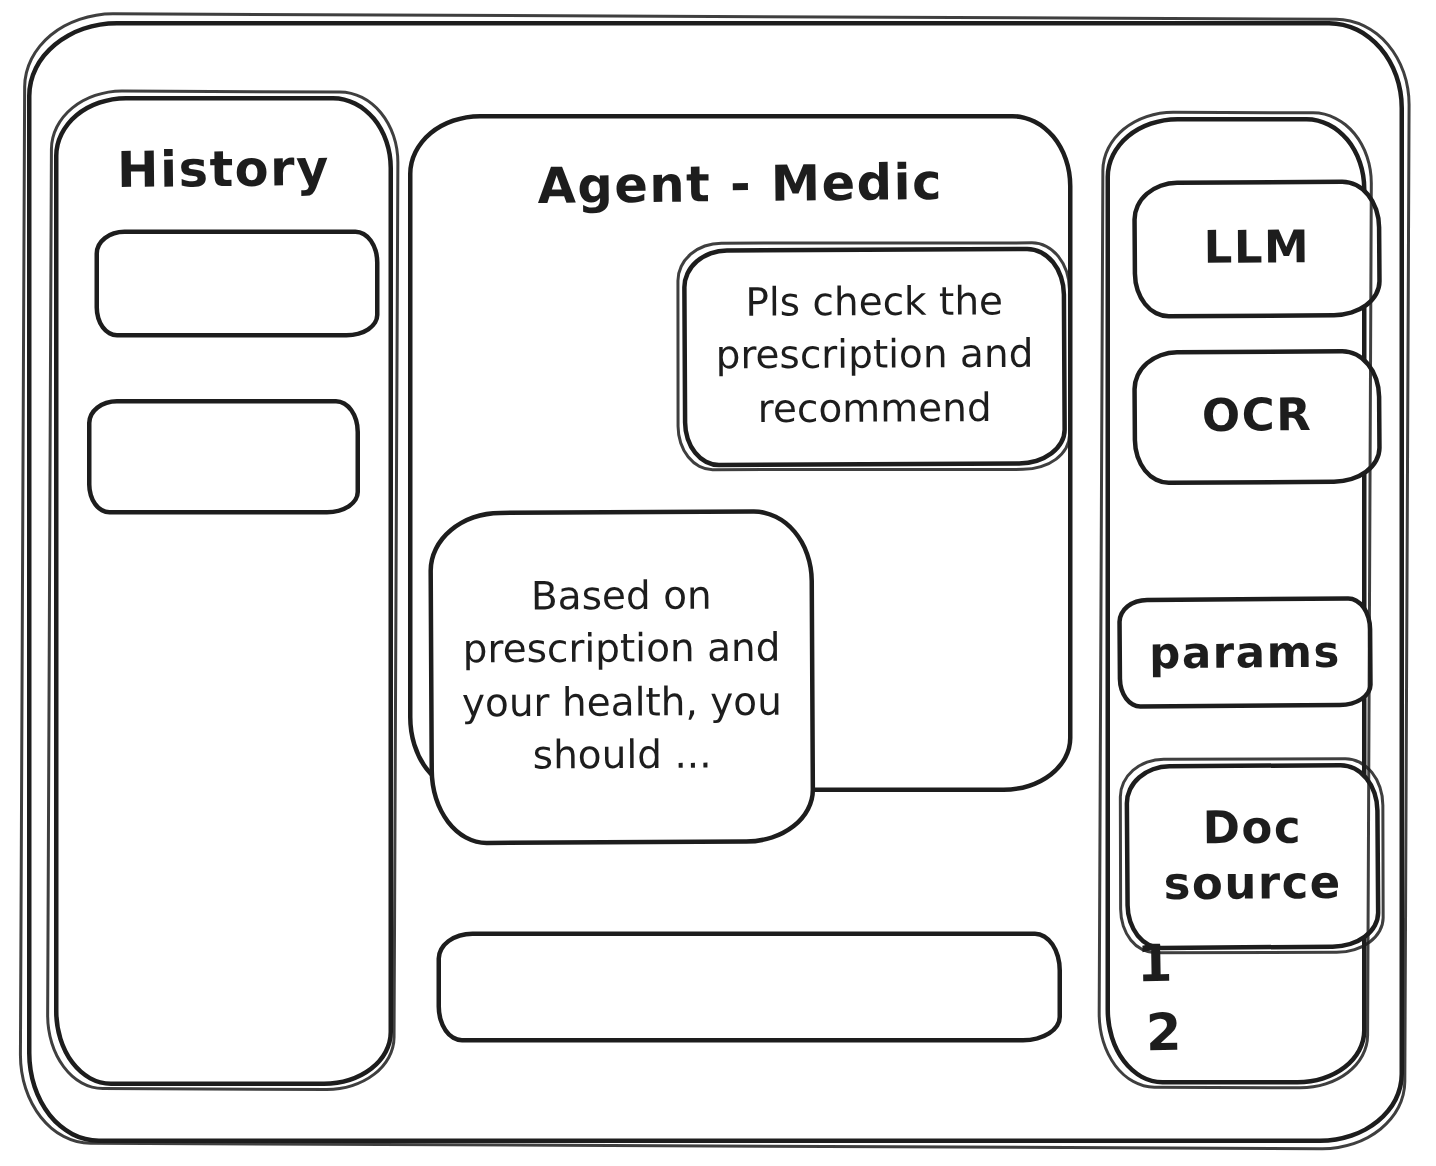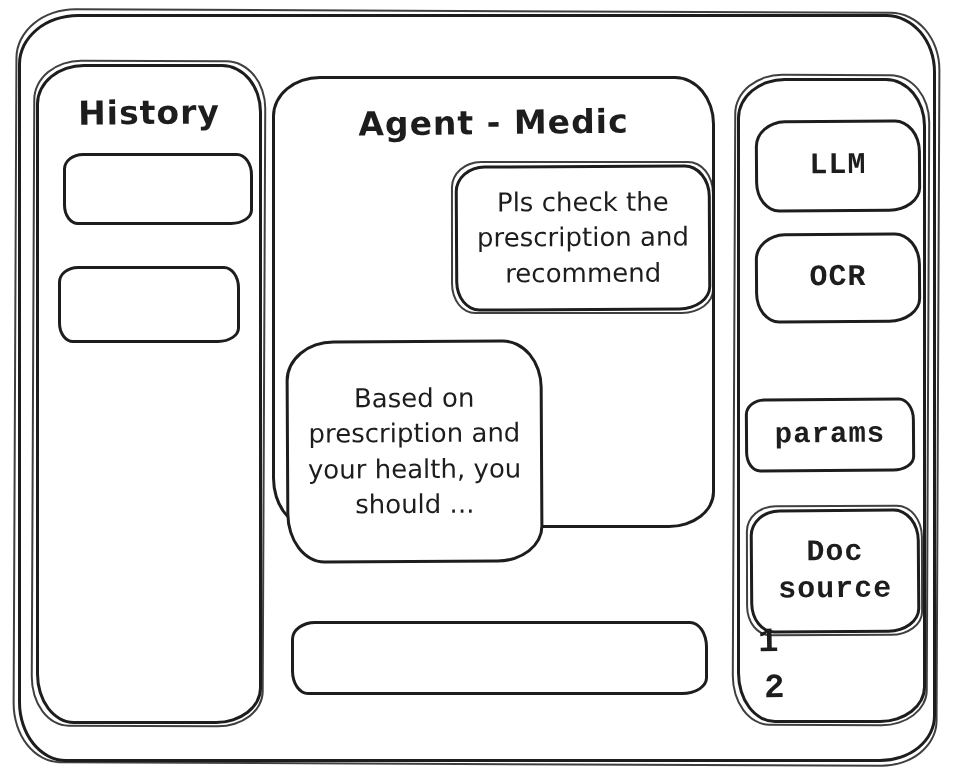--- a/index.html
+++ b/index.html
@@ -33,21 +33,21 @@
     pointer-events: none;
   }
   .r-xl { border-radius: 60px 50px 56px 48px / 50px 58px 46px 60px; }
   .r-lg { border-radius: 48px 40px 46px 38px / 40px 48px 36px 50px; }
   .r-md { border-radius: 30px 26px 32px 24px / 26px 32px 24px 30px; }
   .r-sm { border-radius: 20px 16px 22px 15px / 16px 22px 15px 20px; }
 
   .frame  { left: 18px;  top: 14px; width: 918px; height: 748px; }
   .panel-history { left: 36px;  top: 64px; width: 226px; height: 660px; padding-left: 37px; }
   .panel-chat    { left: 272px; top: 76px; width: 443px; height: 452px; }
-  .panel-tools   { left: 737px; top: 78px; width: 189px; height: 645px; font-family: Liberation Mono, monospace; }
+  .panel-tools   { left: 737px; top: 78px; width: 174px; height: 645px; }
 
   .panel-title {
     position: absolute;
     left: 0; right: 0;
     text-align: center;
     font-size: 33px;
     font-weight: bold;
     letter-spacing: 1px;
     margin: 0;
     transform: rotate(-0.6deg);

